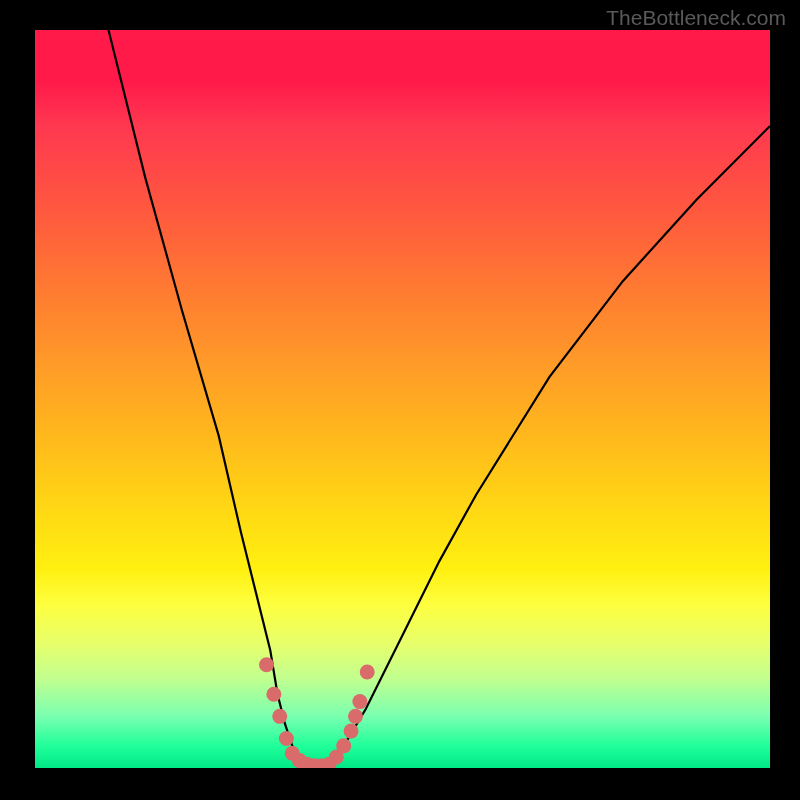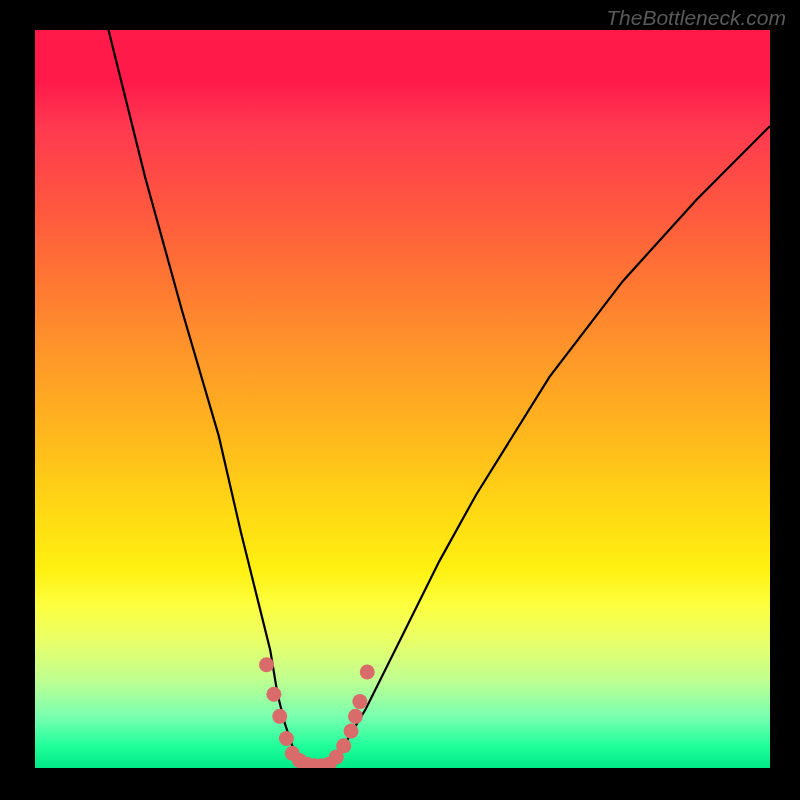--- a/index.html
+++ b/index.html
@@ -12,21 +12,20 @@
     font-family: Arial, sans-serif;
   }
   .watermark {
     position: absolute;
     top: 6px;
     right: 14px;
     color: #5a5a5a;
     font-size: 21px;
     font-weight: 500;
     z-index: 10;
-    font-style: italic;
   }
   .plot-area {
     position: absolute;
     left: 35px;
     top: 30px;
     width: 735px;
     height: 738px;
   }
   .gradient-bg {
     position: absolute;

